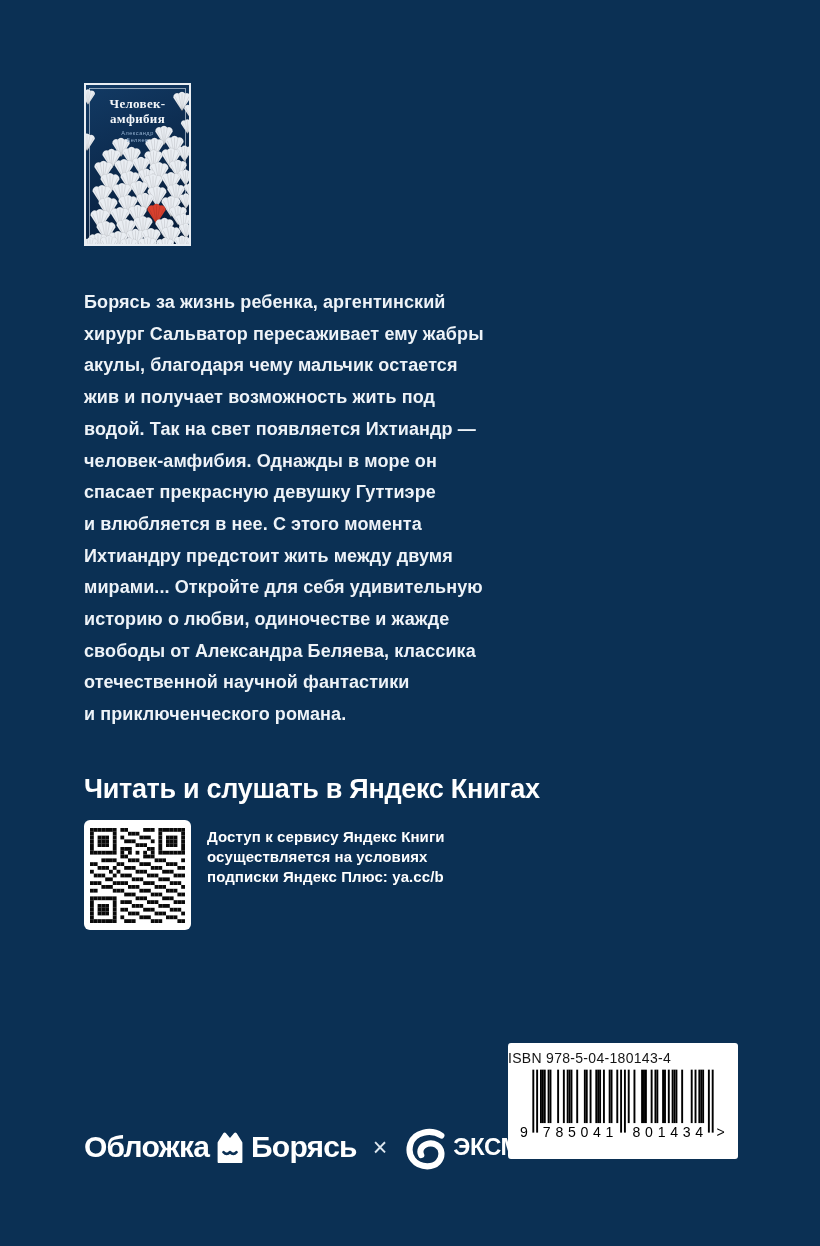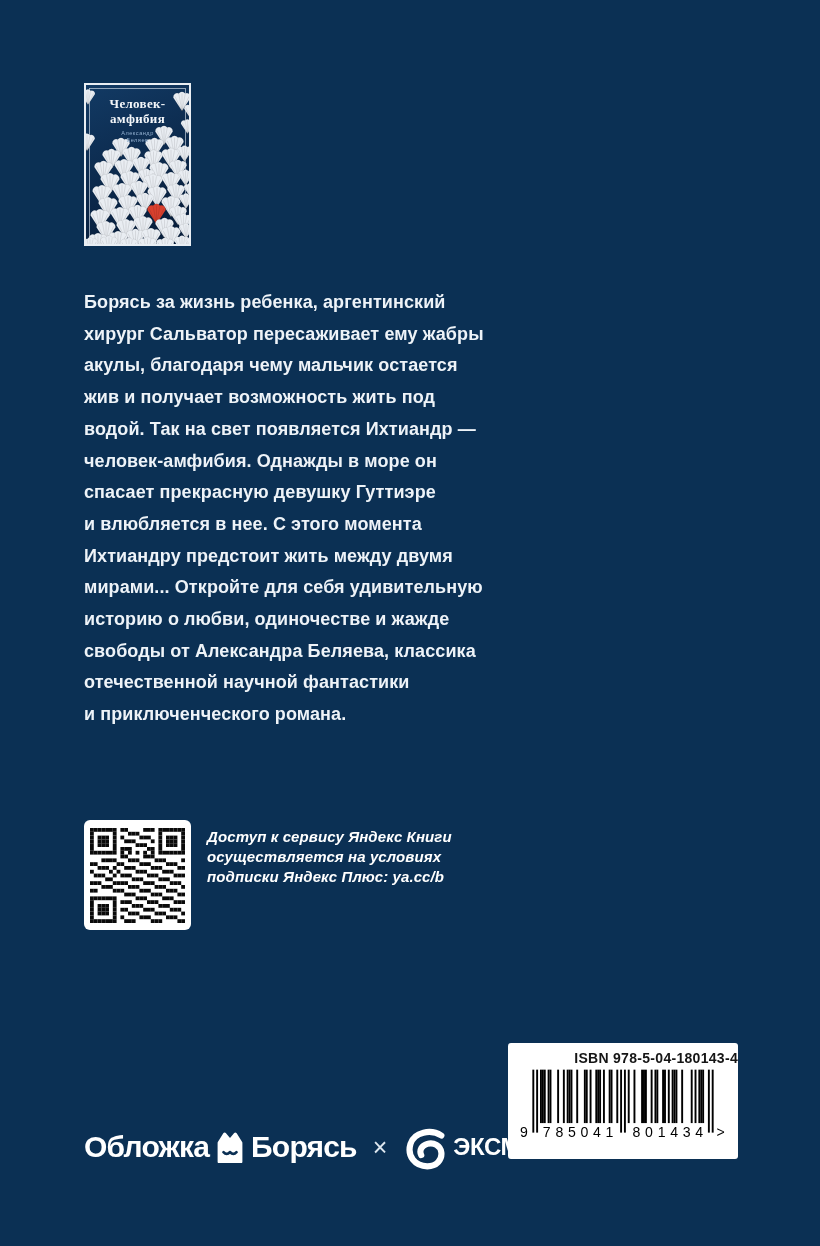--- a/index.html
+++ b/index.html
@@ -40,31 +40,31 @@
   
   .qr-box{
     left:84px;top:820px;width:107px;height:110px;
     background:#fff;border-radius:6px;box-sizing:border-box;
     display:flex;align-items:center;justify-content:center;
   }
   .qr-box svg{display:block;}
   .qr-note{
     left:207px;top:827px;width:300px;
     font-size:15px;line-height:20px;font-weight:700;
-    color:#fff;white-space:pre-line;letter-spacing:.1px;font-style:italic;
+    color:#fff;white-space:pre-line;letter-spacing:.1px;
   }
 
   
   .barcode-box{
     left:508px;top:1043px;width:230px;height:116px;
     background:#ffffff;border-radius:3px;color:#000;box-sizing:border-box;
   }
   .isbn-label{
-    margin-top:7px;text-align:right;
-    font-size:14px;font-weight:700;letter-spacing:.3px;color:#151515;
+    margin-top:7px;text-align:left;
+    font-size:14px;font-weight:400;letter-spacing:.3px;color:#151515;
   }
   .barcode-box svg{display:block;margin:1px auto 0;}
   .barcode-digits{font-family:"Liberation Sans",sans-serif;font-size:7.4px;fill:#000;}
 
   
   .logos{
     left:84px;top:1124px;height:46px;
     display:flex;align-items:center;
   }
   .logo-word{font-size:30px;font-weight:700;letter-spacing:-.8px;color:#fff;white-space:nowrap;}
@@ -172,20 +172,21 @@
 человек-амфибия. Однажды в море он
 спасает прекрасную девушку Гуттиэре
 и влюбляется в нее. С этого момента
 Ихтиандру предстоит жить между двумя
 мирами... Откройте для себя удивительную
 историю о любви, одиночестве и жажде
 свободы от Александра Беляева, классика
 отечественной научной фантастики
 и приключенческого романа.</div>
 
+  <div class="abs cta-heading">Читать и слушать в Яндекс Книгах</div>
 
   <div class="abs qr-box">
     <svg width="95" height="95" viewBox="0 0 25 25">
       <rect x="0" y="0" width="25" height="25" fill="#fff"></rect>
       <g id="qr-mods" fill="#0a0a0a">
           <rect x="0" y="0" width="1" height="1"></rect>
           <rect x="1" y="0" width="1" height="1"></rect>
           <rect x="2" y="0" width="1" height="1"></rect>
           <rect x="3" y="0" width="1" height="1"></rect>
           <rect x="4" y="0" width="1" height="1"></rect>

